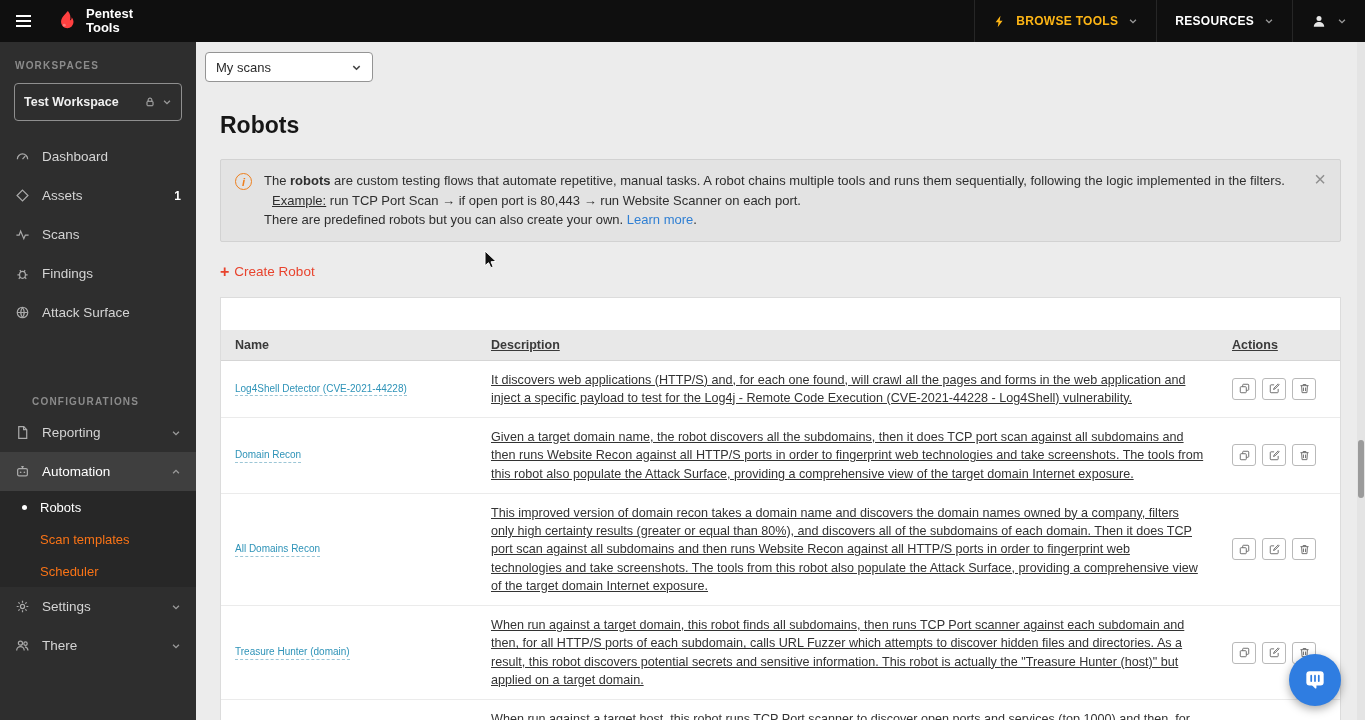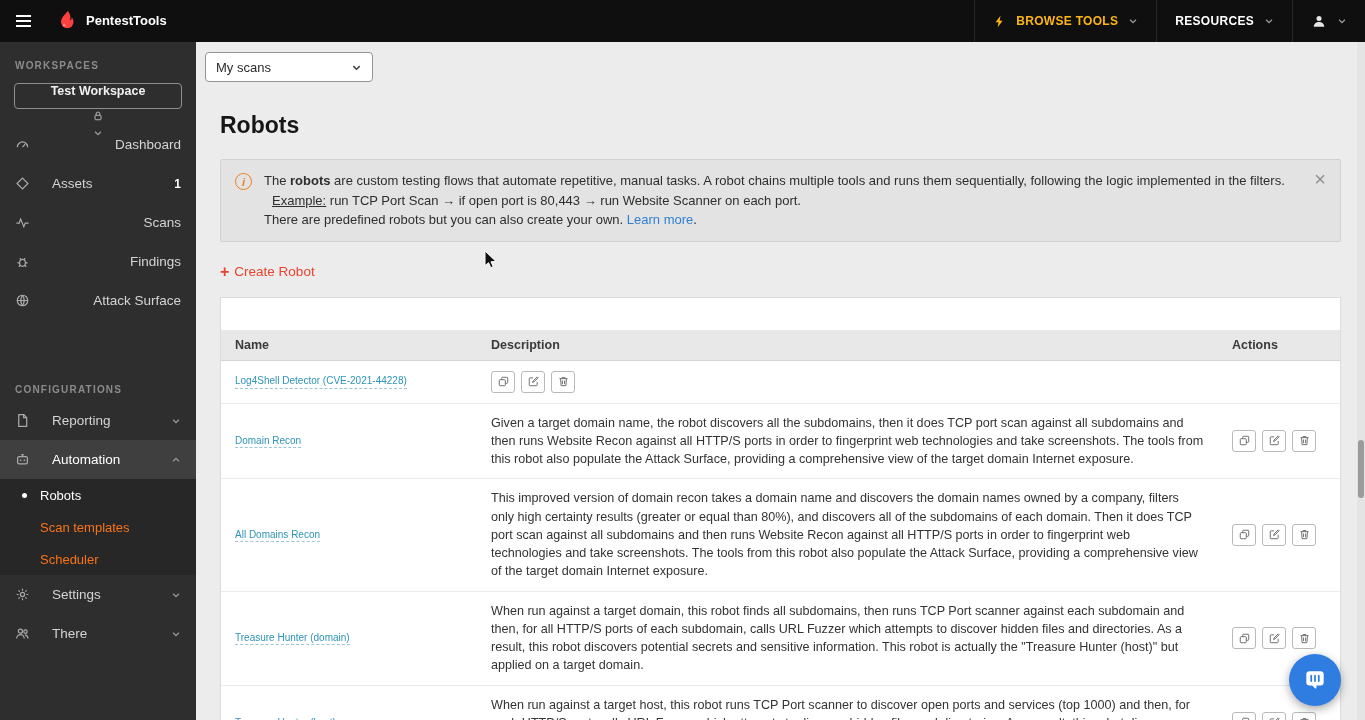--- a/index.html
+++ b/index.html
@@ -5,42 +5,42 @@
   * { margin:0; padding:0; box-sizing:border-box; }
   html,body { width:1365px; height:720px; overflow:hidden; }
   body { font-family:"Liberation Sans", sans-serif; background:#ececec; }
   .screen { position:relative; width:1365px; height:720px; overflow:hidden; }
 
   
   .topbar { height:42px; background:#0f0f0f; display:flex; align-items:stretch; color:#fff; }
   .hamburger { width:46px; display:flex; flex-direction:column; justify-content:center; align-items:center; gap:3px; background:none; border:none; cursor:pointer; }
   .hamburger span { display:block; width:15px; height:2px; background:#fff; }
   .brand { display:flex; align-items:center; gap:8px; padding:0 10px; cursor:pointer; }
-  .brand-text { display:flex; line-height:1.05; font-weight:bold; font-size:13px; color:#fff; }
+  .brand-text { display:flex; flex-direction:column; line-height:1.05; font-weight:bold; font-size:13px; color:#fff; }
   .topbar-right { margin-left:auto; display:flex; align-items:stretch; }
   .topbar-item { display:flex; align-items:center; gap:10px; padding:0 18px; border-left:1px solid #262626; font-size:12px; font-weight:bold; letter-spacing:.3px; cursor:pointer; }
   .topbar-item.browse { color:#fdb515; }
   .chev svg { width:10px; height:10px; stroke:#9a9a9a; fill:none; stroke-width:1.6; display:block; }
   .icon-16 svg { width:16px; height:16px; display:block; }
 
   
   .body { display:flex; height:678px; }
 
   
   .sidebar { width:196px; flex-shrink:0; background:#2e2e2e; padding-top:18px; overflow:hidden; }
   .section-label { font-size:10px; font-weight:bold; letter-spacing:1.2px; color:#8b8b8b; padding:0 15px; }
-  .workspace-box { margin:12px 14px 0 14px; height:26px; border:1px solid #8f8f8f; border-radius:4px; display:flex; align-items:center; gap:6px; padding:0 9px; color:#f0f0f0; font-size:12.5px; font-weight:bold; cursor:pointer;flex-direction:column; }
+  .workspace-box { margin:12px 14px 0 14px; height:38px; border:1px solid #8f8f8f; border-radius:4px; display:flex; align-items:center; gap:6px; padding:0 9px; color:#f0f0f0; font-size:12.5px; font-weight:bold; cursor:pointer; }
   .workspace-box .spacer { margin-left:auto; }
   .nav { margin-top:16px; }
-  .nav-item { height:39px; display:flex; align-items:center; gap:22px; padding:0 15px; color:#d4d4d4; font-size:13.5px; cursor:pointer;justify-content:space-between; }
+  .nav-item { height:39px; display:flex; align-items:center; gap:12px; padding:0 15px; color:#d4d4d4; font-size:13.5px; cursor:pointer; }
   .nav-item .nicon svg { width:15px; height:15px; display:block; stroke:#aaaaaa; fill:none; stroke-width:1.3; }
   .nav-item .badge { margin-left:auto; color:#fff; font-size:12px; font-weight:bold; }
   .nav-item .chev { margin-left:auto; }
   .nav-item.active-parent { background:#3f3f3f; color:#fff; }
-  .config-gap { margin-top:64px; }
+  .config-gap { margin-top:64px;margin-left:17px; }
   .subnav { background:#272727; }
   .sub-item { height:32px; display:flex; align-items:center; padding:0 15px 0 40px; color:#f97316; font-size:13px; cursor:pointer; position:relative; }
   .sub-item.active { color:#fff; }
   .sub-item .dot { position:absolute; left:22px; width:5px; height:5px; border-radius:50%; background:#fff; }
 
   
   .main { position:relative; width:1169px; height:678px; overflow:hidden; padding:10px 24px 0 24px; }
   .select-box { margin-left:-15px; width:168px; height:30px; background:#fff; border:1px solid #949494; border-radius:4px; display:flex; align-items:center; padding:0 10px; font-size:13px; color:#2b2b2b; cursor:pointer; }
   .select-box .chev { margin-left:auto; }
   .select-box .chev svg { stroke:#444; width:11px; height:11px; }
@@ -54,22 +54,22 @@
   .info-text a.learn-more { color:#2f7fd3; text-decoration:none; cursor:pointer; }
   .info-close { position:absolute; right:14px; top:9px; background:none; border:none; color:#8f8f8f; font-size:20px; line-height:1; cursor:pointer; }
 
   .create-robot { margin-top:22px; display:inline-flex; align-items:center; gap:5px; color:#e8432d; font-size:13.5px; cursor:pointer; text-decoration:none; }
   .create-robot .plus { font-size:16px; font-weight:bold; line-height:1; }
 
   .table { margin-top:16px; background:#fff; border:1px solid #dcdcdc; }
   .thead { display:flex; background:#e8e8e8; border-bottom:1px solid #d5d5d5;margin-top:32px; }
   .th { font-size:12.5px; font-weight:bold; color:#3a3a3a; padding:8px 14px; }
   .col-name { width:256px; flex-shrink:0; }
-  .col-desc { flex:1; }
-  .col-actions { width:122px; flex-shrink:0; }
+  .col-desc { flex:1;text-decoration:underline; }
+  .col-actions { width:122px; flex-shrink:0;text-decoration:underline; }
   .tr { display:flex; border-bottom:1px solid #ebebeb; background:#fff; }
   .td { padding:10px 14px; font-size:12.6px; }
   .td.col-name { display:flex; align-items:center; }
   .robot-link { color:#2e93b8; font-size:10px; text-decoration:none; border-bottom:1px dashed #9cc6d6; cursor:pointer; line-height:1.35; }
   .td.col-desc { color:#333; line-height:1.45; }
   .td.col-actions { display:flex; align-items:center; gap:6px; }
   .action-btn { width:24px; height:22px; background:#fff; border:1px solid #b9b9b9; border-radius:3px; display:flex; align-items:center; justify-content:center; cursor:pointer; padding:0; }
   .action-btn svg { width:13px; height:13px; fill:none; stroke:#6e6e6e; stroke-width:1.2; display:block; }
 
   
@@ -326,20 +326,21 @@
         <div class="thead">
           <div class="th col-name">Name</div>
           <div class="th col-desc">Description</div>
           <div class="th col-actions">Actions</div>
         </div>
         <div id="robots-tbody">
             <div class="tr">
               <div class="td col-name">
                 <a class="robot-link">Log4Shell Detector (CVE-2021-44228)</a>
               </div>
+              <div class="td col-desc">It discovers web applications (HTTP/S) and, for each one found, will crawl all the pages and forms in the web application and inject a specific payload to test for the Log4j - Remote Code Execution (CVE-2021-44228 - Log4Shell) vulnerability.</div>
               <div class="td col-actions">
                 <button class="action-btn">
                   <svg viewBox="0 0 16 16">
                     <rect x="2.8" y="5.8" width="7.4" height="7.4" rx="1"></rect>
                     <path d="M5.8 5.8V3.8a1 1 0 0 1 1-1h5.4a1 1 0 0 1 1 1v5.4a1 1 0 0 1-1 1h-2"></path>
                   </svg>
                 </button>
                 <button class="action-btn">
                   <svg viewBox="0 0 16 16">
                     <path d="M7.5 3.5h-3.7a1 1 0 0 0-1 1v7.7a1 1 0 0 0 1 1h7.7a1 1 0 0 0 1-1V8.5"></path>

